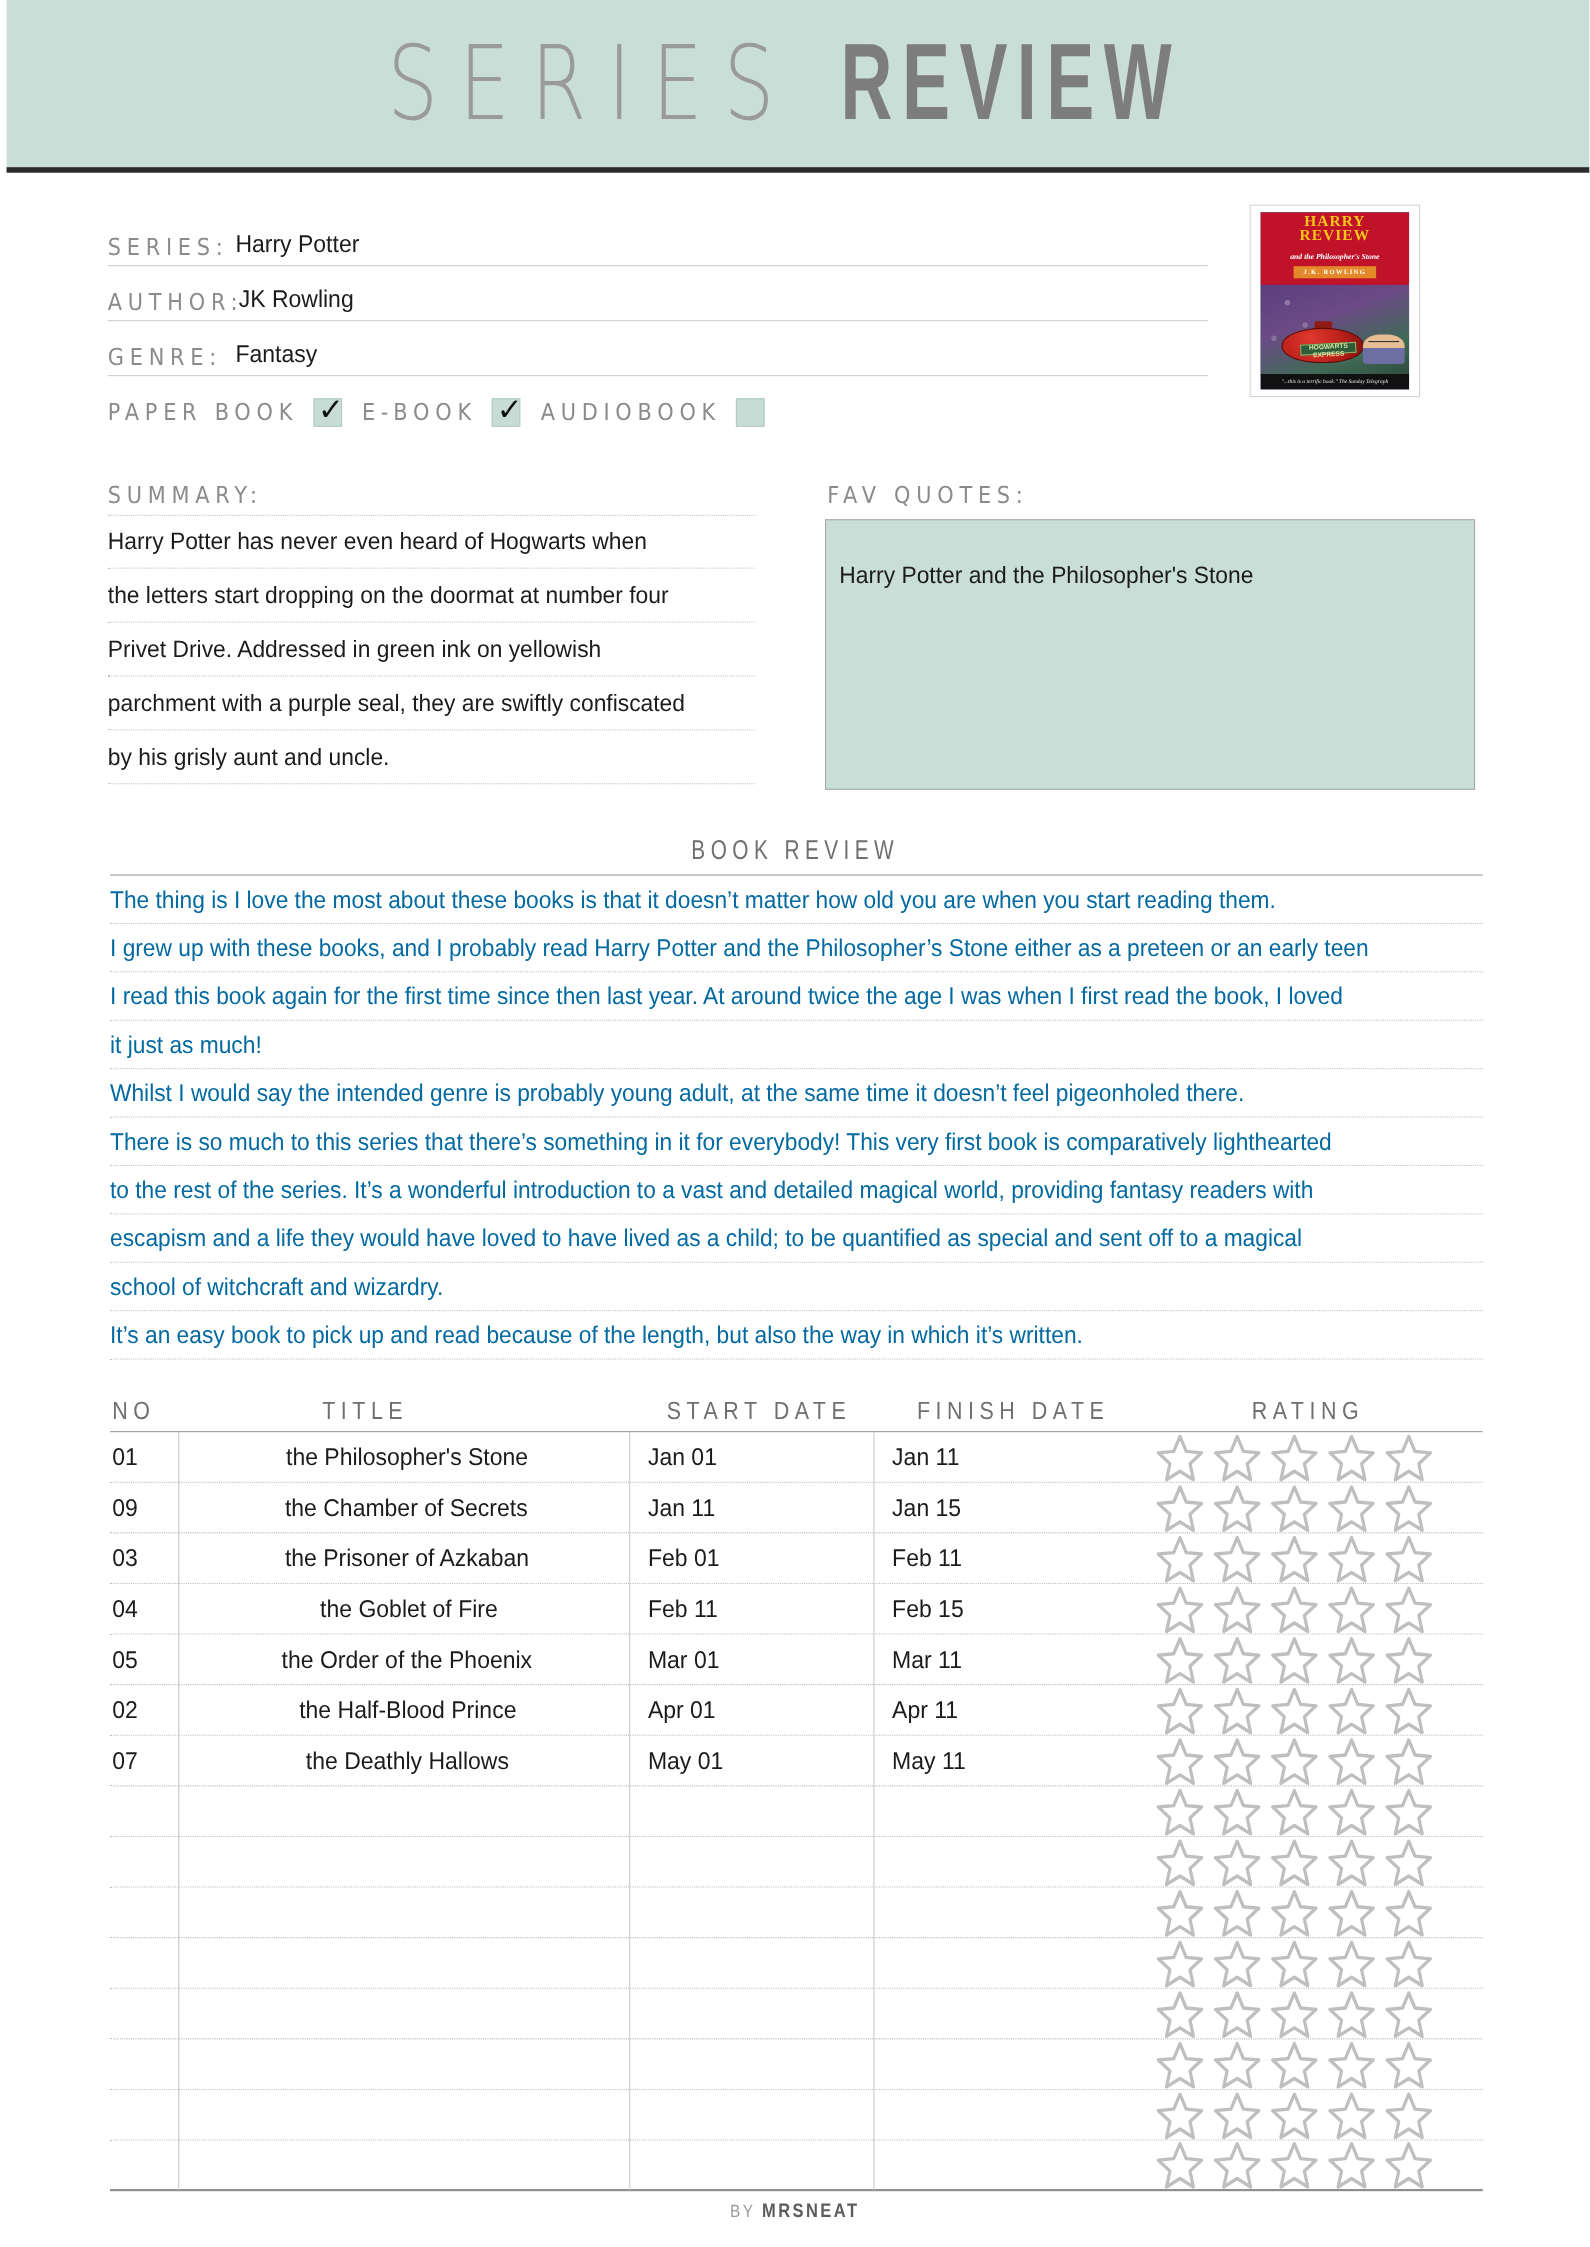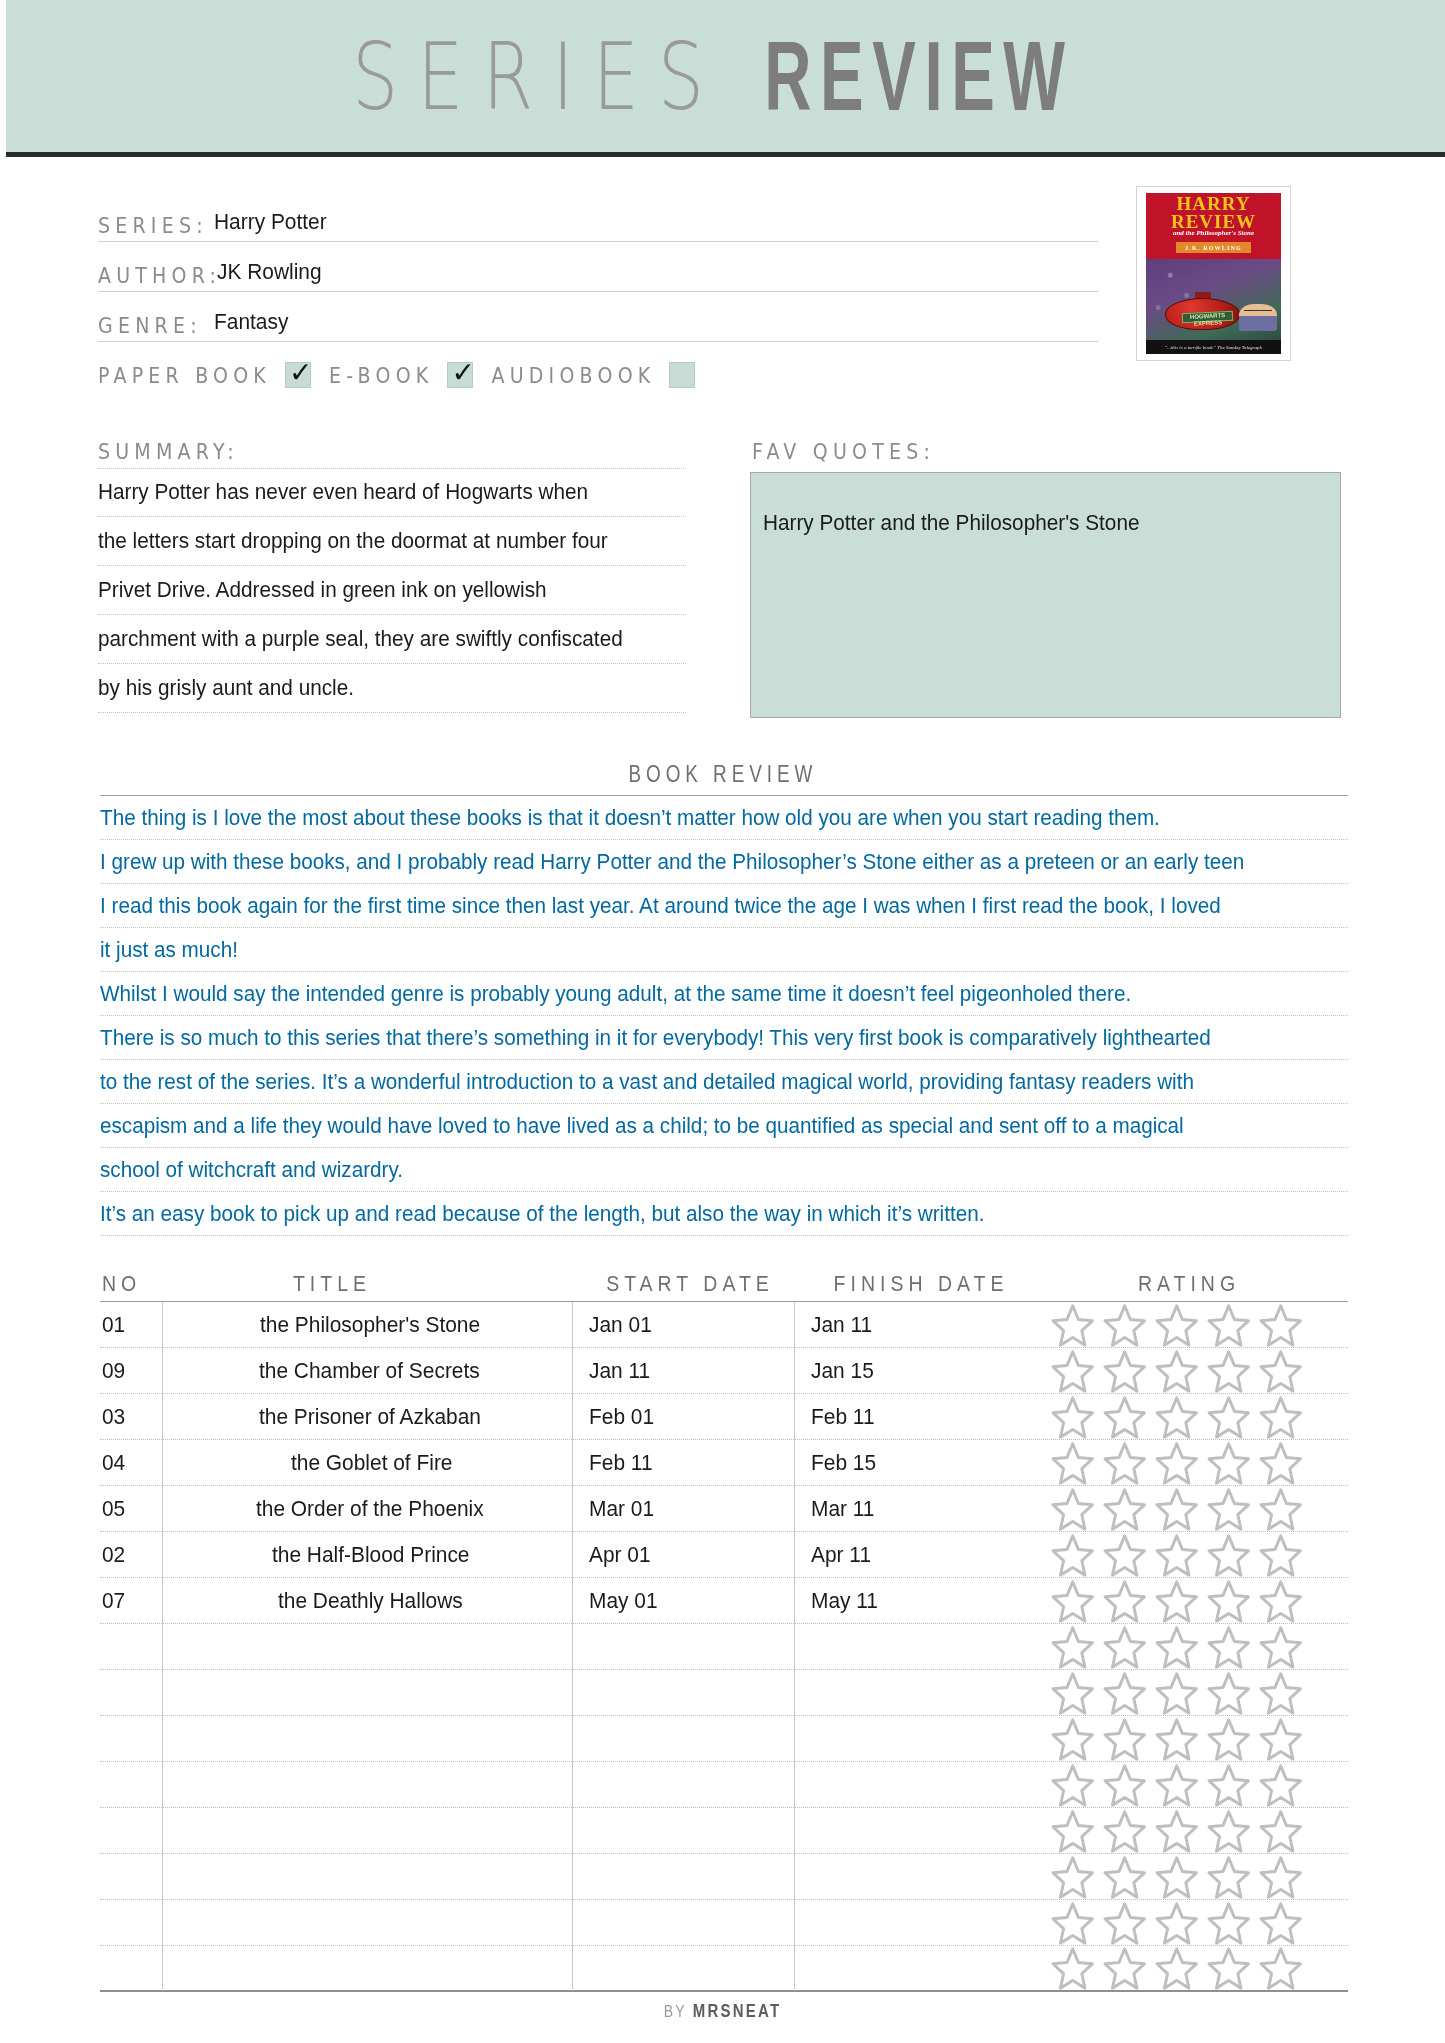--- a/index.html
+++ b/index.html
@@ -127,21 +127,21 @@
   }
   .cover .band-top {
     position: absolute; left:0; top:0; width:100%; height: 41%;
     background: #c0132a;
   }
   .cover .t1 {
     position: absolute; left: 0; top: 1%; width: 100%;
     text-align: center;
     font-family: "Liberation Serif", serif;
     font-weight: 700;
-    font-size: 19px;
+    font-size: 14px;
     letter-spacing: 1px;
     color: #f5c518;
     line-height: 0.95;
   }
   .cover .t2 {
     position: absolute; left: 0; top: 22.5%; width: 100%;
     text-align: center;
     font-family: "Liberation Serif", serif;
     font-style: italic;
     font-weight: 700;

